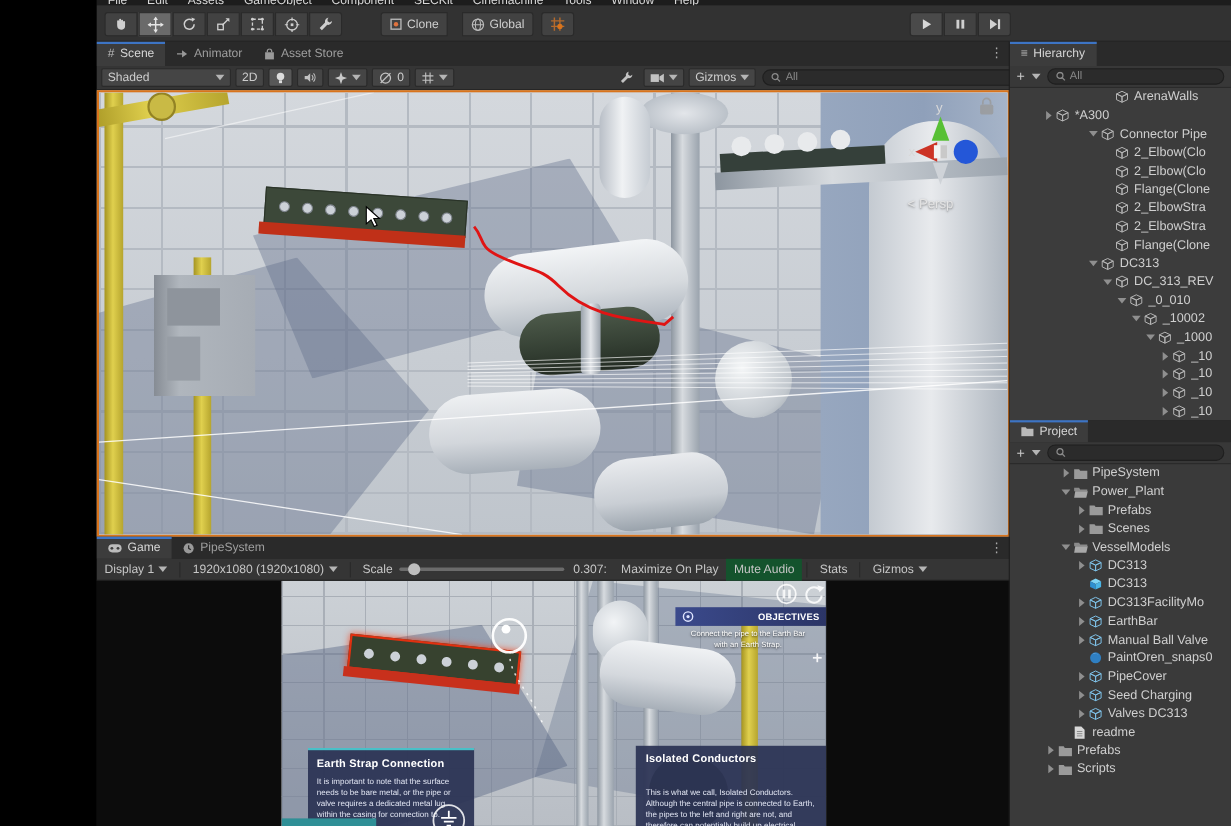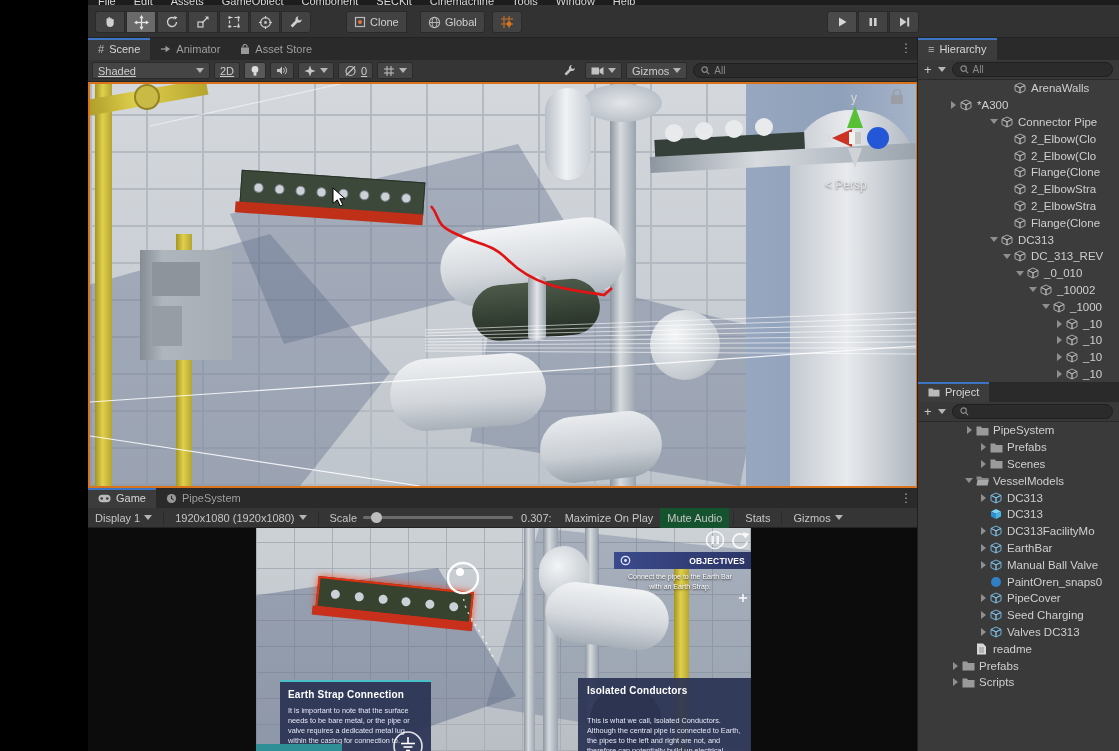--- a/index.html
+++ b/index.html
@@ -22,21 +22,21 @@
   .tbtn.wide{width:auto;padding:0 7px;font-size:11px;gap:4px;}
   .tbtn svg{display:block;}
 
   
   .tabbar{background:#2a2a2a;display:flex;align-items:flex-end;}
   .tab{height:100%;display:flex;align-items:center;gap:5px;padding:0 10px;font-size:11px;color:#9e9e9e;position:relative;}
   .tab.active{background:#3c3c3c;color:#d6d6d6;}
   .tab.active::before{content:"";position:absolute;left:0;top:0;right:0;height:2px;background:#3d74c4;}
   .kebab{position:absolute;right:6px;top:3px;color:#aaa;font-size:12px;}
 
-  .minibar{background:#353535;border-bottom:1px solid #252525;display:flex;align-items:center;font-size:11px;color:#c8c8c8;text-decoration:underline;}
+  .minibar{background:#353535;border-bottom:1px solid #252525;display:flex;align-items:center;font-size:11px;color:#c8c8c8;}
   .mbtn{height:17px;display:flex;align-items:center;gap:4px;background:#454545;border:1px solid #2a2a2a;border-radius:2px;
         padding:0 5px;margin-left:4px;color:#cdcdcd;}
   .mbtn.toggle-on{background:#585858;}
   .caret{width:0;height:0;border-left:4px solid transparent;border-right:4px solid transparent;border-top:5px solid #b5b5b5;display:inline-block;}
   .searchbox{height:15px;background:#2b2b2b;border:1px solid #1f1f1f;border-radius:8px;display:flex;align-items:center;
              gap:4px;padding:0 7px;color:#8a8a8a;font-size:10px;flex:1;}
   .mag{width:9px;height:9px;flex:0 0 auto;}
 
   
   #scene-tabbar{left:0;top:38px;width:830px;height:22px;}
@@ -817,20 +817,32 @@
           <span class="arrsp">
             <span class="arr-r"></span>
           </span>
           <span class="ticon">
             <svg width="13" height="11" viewBox="0 0 13 11">
               <path d="M0.5 1.5h4.5l1 1.4h6.5v7.6h-12z" fill="#9a9a9a"></path>
             </svg>
           </span>
           <span>PipeSystem</span>
         </div>
+        <div class="trow" style="padding-left: 44px;">
+          <span class="arrsp">
+            <span class="arr-d"></span>
+          </span>
+          <span class="ticon">
+            <svg width="13" height="11" viewBox="0 0 13 11">
+              <path d="M0.5 1.5h4.5l1 1.4h6.5v1.6h-12z" fill="#8a8a8a"></path>
+              <path d="M1.5 4.5h11.5l-1.5 6h-11z" fill="#a8a8a8"></path>
+            </svg>
+          </span>
+          <span>Power_Plant</span>
+        </div>
         <div class="trow" style="padding-left: 58px;">
           <span class="arrsp">
             <span class="arr-r"></span>
           </span>
           <span class="ticon">
             <svg width="13" height="11" viewBox="0 0 13 11">
               <path d="M0.5 1.5h4.5l1 1.4h6.5v7.6h-12z" fill="#9a9a9a"></path>
             </svg>
           </span>
           <span>Prefabs</span>

